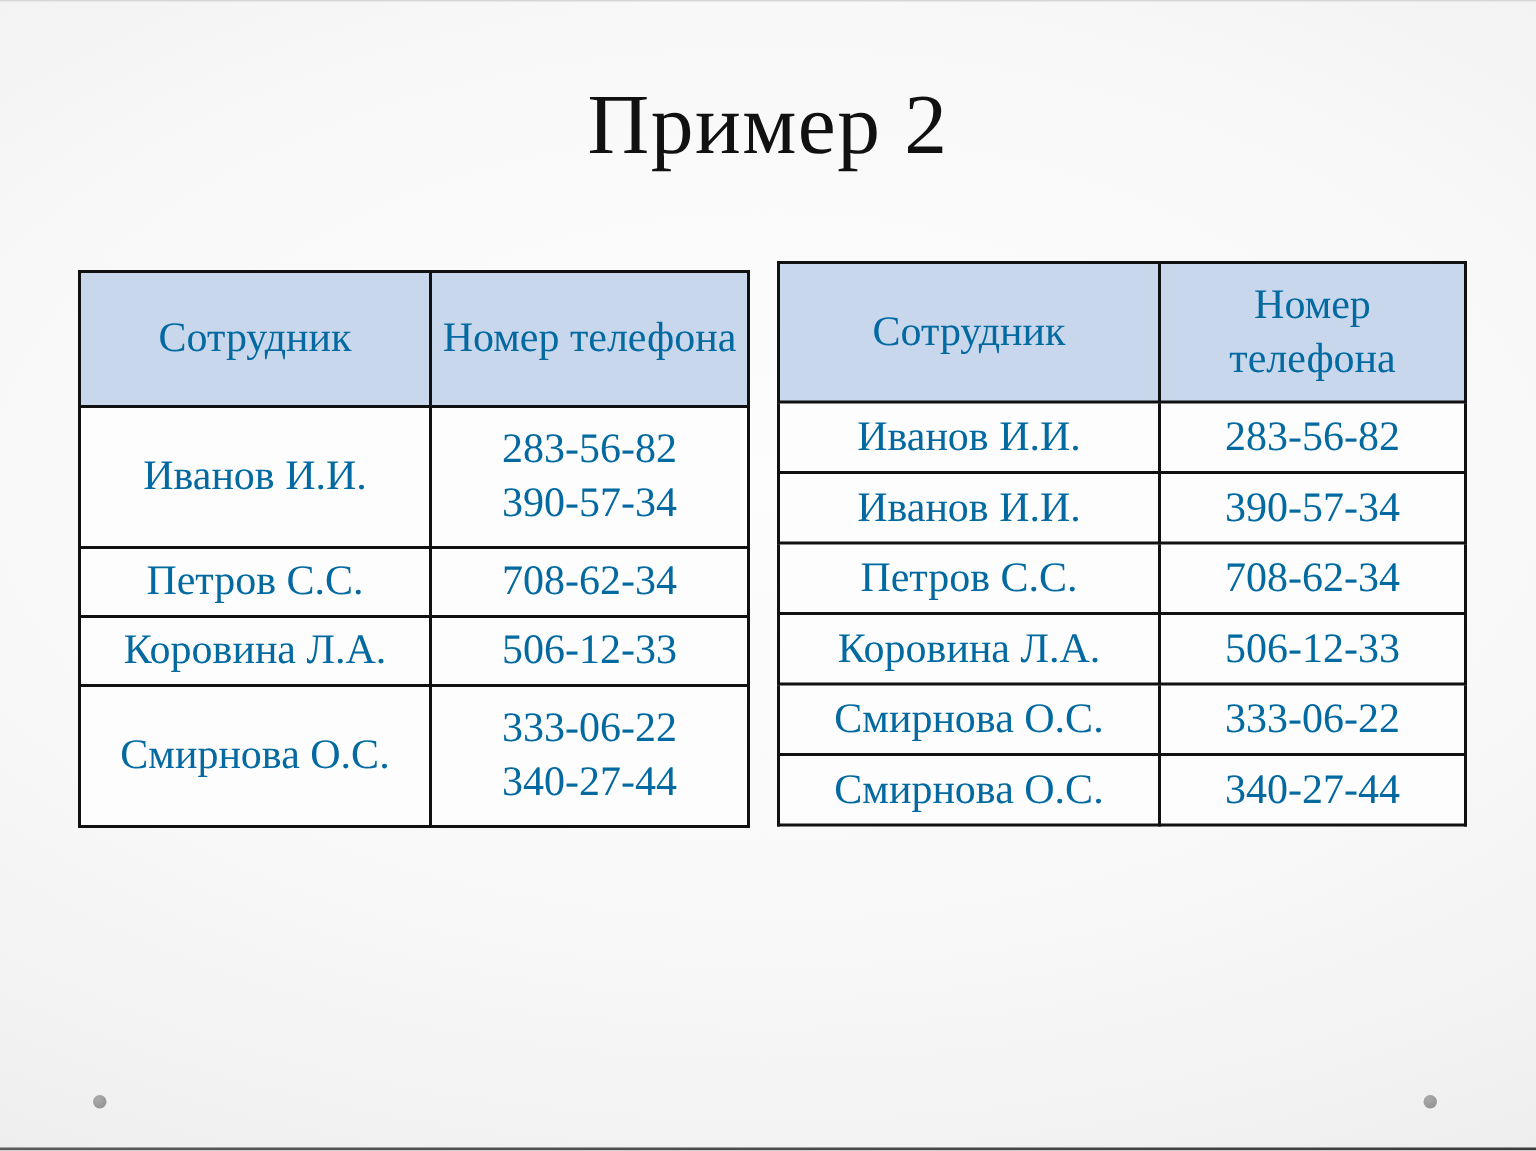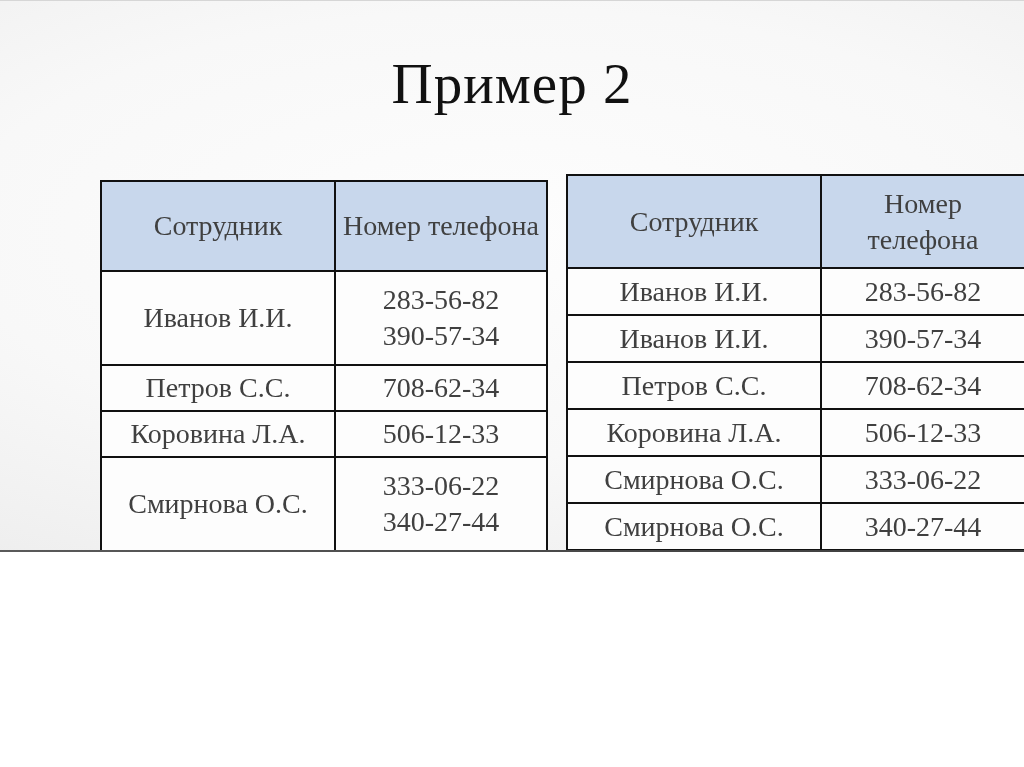--- a/index.html
+++ b/index.html
@@ -2,21 +2,21 @@
 <html><head>
 <meta charset="utf-8">
 <style>
   * { margin: 0; padding: 0; box-sizing: border-box; }
   html, body { width: 1024px; height: 767px; }
   body { font-family: "Liberation Serif", "DejaVu Serif", serif; }
 
   .slide {
     position: relative;
     width: 1024px;
-    height: 552px;
+    height: 767px;
     overflow: hidden;
     background:
       radial-gradient(ellipse 120% 90% at 50% 42%,
         #fdfdfd 0%, #f8f8f8 45%, #efefef 75%, #e2e2e2 100%);
     border-top: 1px solid #d6d6d6;
   }
   .bottom-edge {
     position: absolute;
     left: 0; bottom: 0;
     width: 100%; height: 2px;
@@ -31,22 +31,21 @@
     font-size: 57px;
     font-weight: 400;
     color: #111111;
     letter-spacing: 1px;
   }
 
   .tbl {
     position: absolute;
     border-collapse: collapse;
     table-layout: fixed;
-    color: #404040;
-    margin-left: 48px;
+    color: #0369a1;
   }
   .tbl td, .tbl th {
     border: 2px solid #111111;
     text-align: center;
     vertical-align: middle;
     font-size: 28px;
     font-weight: 400;
     padding: 2px 6px;
     line-height: 1.28;
   }

